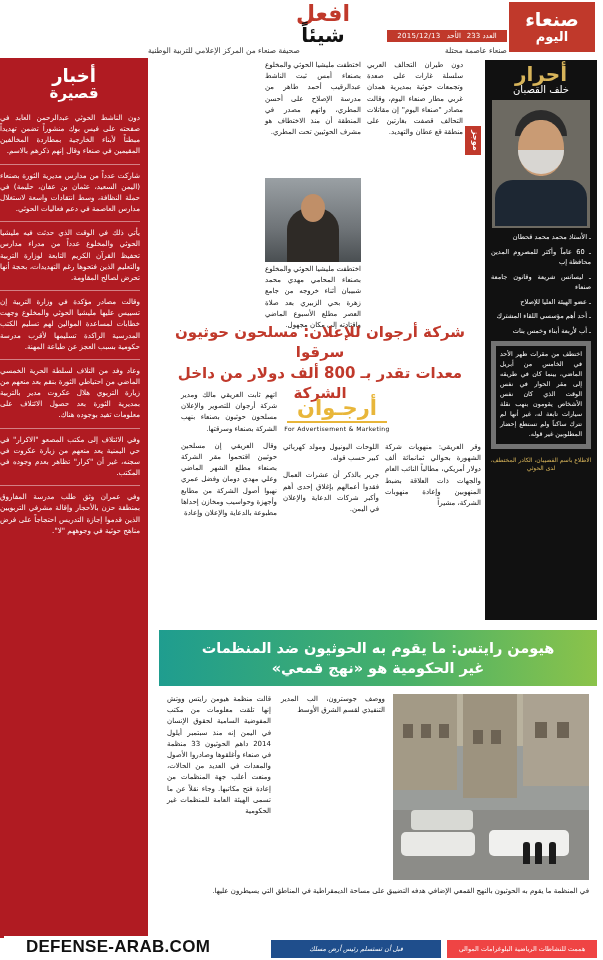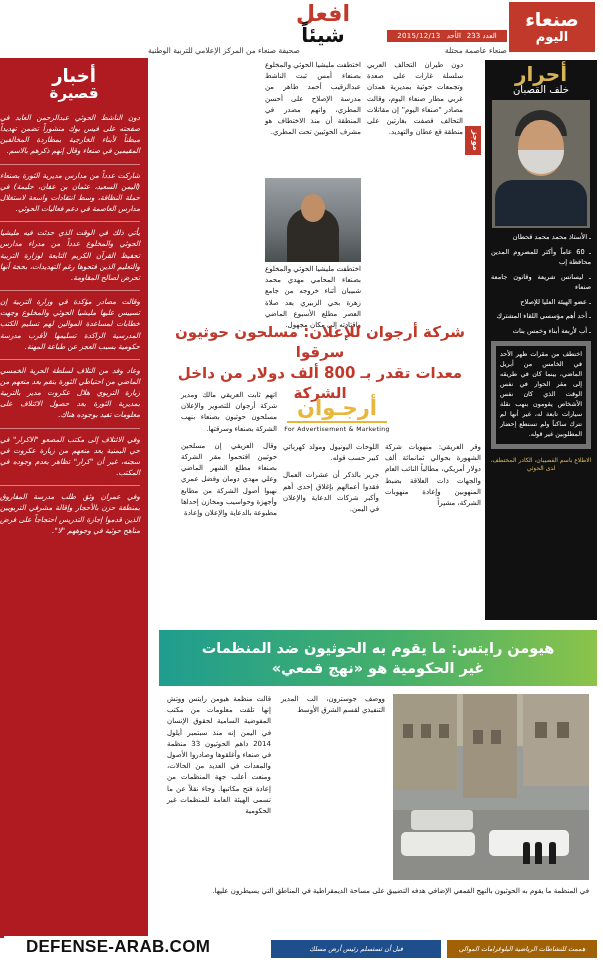--- a/index.html
+++ b/index.html
@@ -18,21 +18,21 @@
   .banner-ar{position:absolute;right:220px;top:3px;width:120px;height:44px;color:#111;text-align:center;}
   .banner-ar .b1{font-size:22px;font-weight:bold;color:#c0392b;line-height:1;}
   .banner-ar .b2{font-size:20px;font-weight:bold;color:#111;line-height:1;}
   .tag-left{position:absolute;left:148px;top:46px;font-size:7.5px;color:#333;}
 
   
   .rail{position:absolute;left:0;top:58px;width:148px;height:880px;background:#b01b22;color:#fff;}
   .rail-head{height:52px;display:flex;flex-direction:column;align-items:center;justify-content:center;}
   .rail-head .rh1{font-size:18px;font-weight:bold;line-height:1;}
   .rail-head .rh2{font-size:15px;font-weight:bold;line-height:1.1;}
-  .rail-body{padding:2px 8px 6px 0;font-style:italic;}
+  .rail-body{padding:2px 8px 6px 0;}
   .rail-item{font-size:7.2px;line-height:1.55;text-align:justify;margin-bottom:7px;color:#fff;}
   .rail-sep{height:1px;background:rgba(255,255,255,.45);margin:5px 0;}
 
   
   .ahrar{position:absolute;right:6px;top:60px;width:112px;height:560px;background:#111;color:#fff;}
   .ahrar-title{font-size:20px;font-weight:bold;color:#d7b45a;text-align:center;padding-top:4px;line-height:1;}
   .ahrar-sub{font-size:10px;text-align:center;color:#fff;padding-bottom:3px;}
   .ahrar-photo{width:98px;height:128px;margin:2px auto 4px auto;background:#6d6a62;position:relative;overflow:hidden;}
   .face{position:absolute;left:50%;transform:translateX(-50%);}
   .face .hair{width:52px;height:26px;background:#2b2b2b;border-radius:26px 26px 0 0;position:absolute;top:10px;left:-26px;}
@@ -91,22 +91,22 @@
 
   
   .bcols{position:absolute;right:218px;top:694px;width:226px;height:200px;}
   .bcol{position:absolute;top:0;width:104px;font-size:7px;line-height:1.6;text-align:justify;color:#111;margin-left:47px;}
   .bcol p{margin:0 0 6px 0;}
   .b1{right:0;} .b2{right:114px;}
   .bcap{position:absolute;right:14px;top:886px;width:430px;font-size:7px;line-height:1.55;color:#111;text-align:justify;}
 
   
   .footer{position:absolute;left:0;bottom:0;width:603px;height:22px;background:#ffffff;}
-  .f-red{position:absolute;right:6px;bottom:2px;width:150px;height:18px;background:#a16207;color:#fff;font-size:6.5px;
-         display:flex;align-items:center;justify-content:center;text-align:center;line-height:1.3;font-style:italic;}
+  .f-red{position:absolute;right:6px;bottom:2px;width:150px;height:18px;background:#ef4444;color:#fff;font-size:6.5px;
+         display:flex;align-items:center;justify-content:center;text-align:center;line-height:1.3;}
   .f-blue{position:absolute;right:162px;bottom:2px;width:170px;height:18px;background:#1f4e8c;color:#fff;font-size:6.5px;
           display:flex;align-items:center;justify-content:center;text-align:center;line-height:1.3;font-style:italic;}
   .watermark{position:absolute;left:4px;bottom:2px;width:228px;height:22px;background:#ffffff;color:#111;
              font-family:"Liberation Sans",sans-serif;font-size:17px;font-weight:bold;display:flex;align-items:center;
              justify-content:center;letter-spacing:.3px;}
 </style>
 </head>
 <body>
 
 <div class="page">

